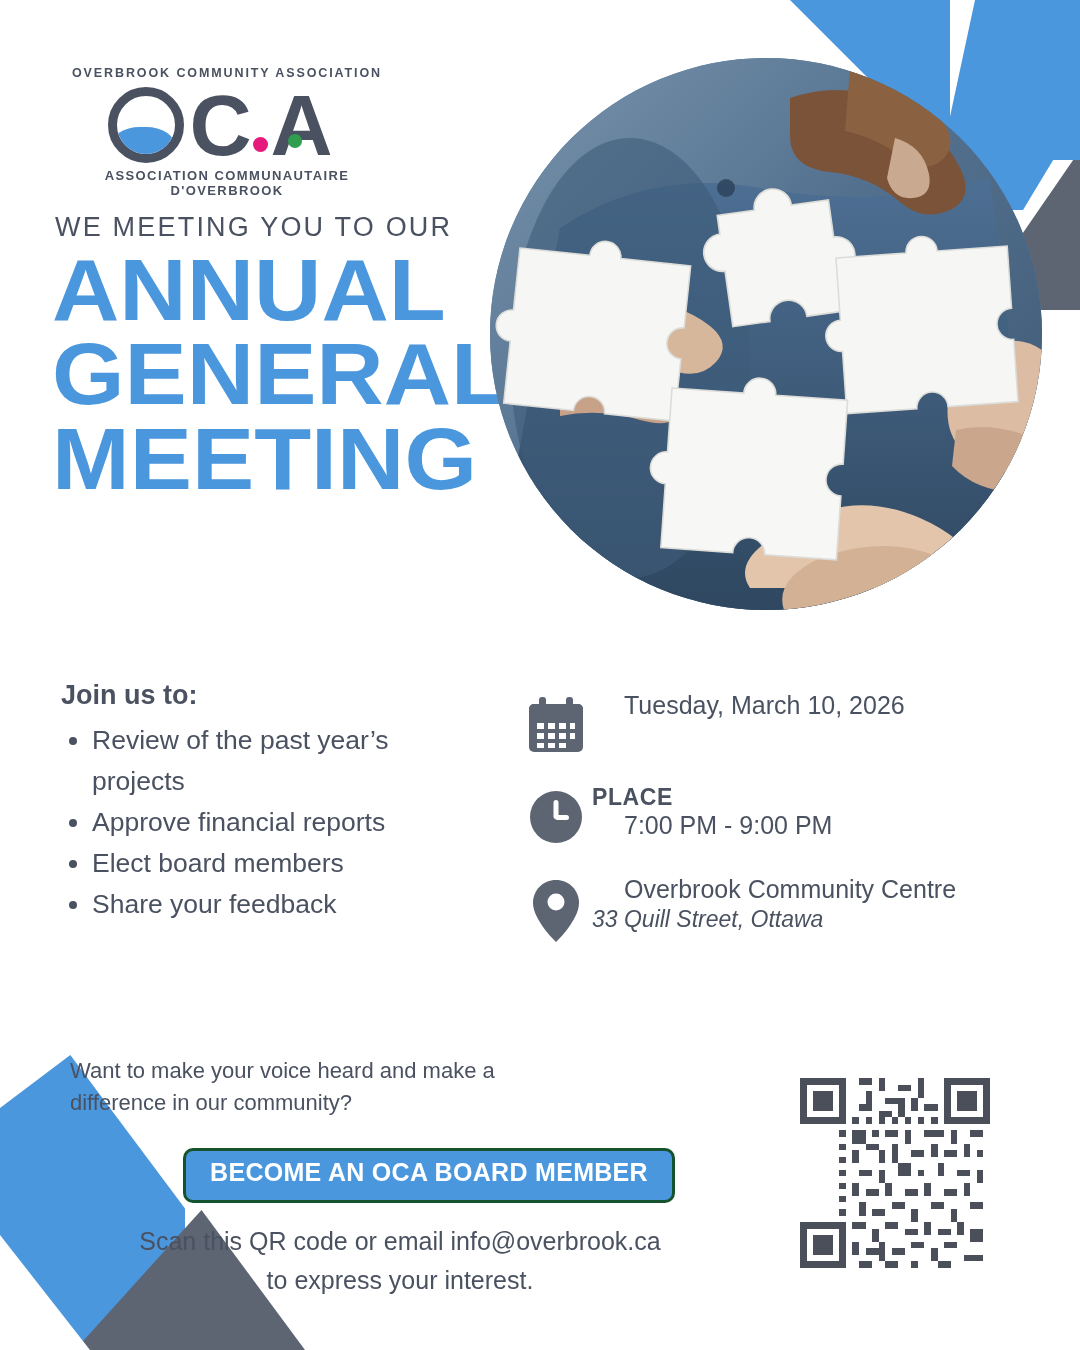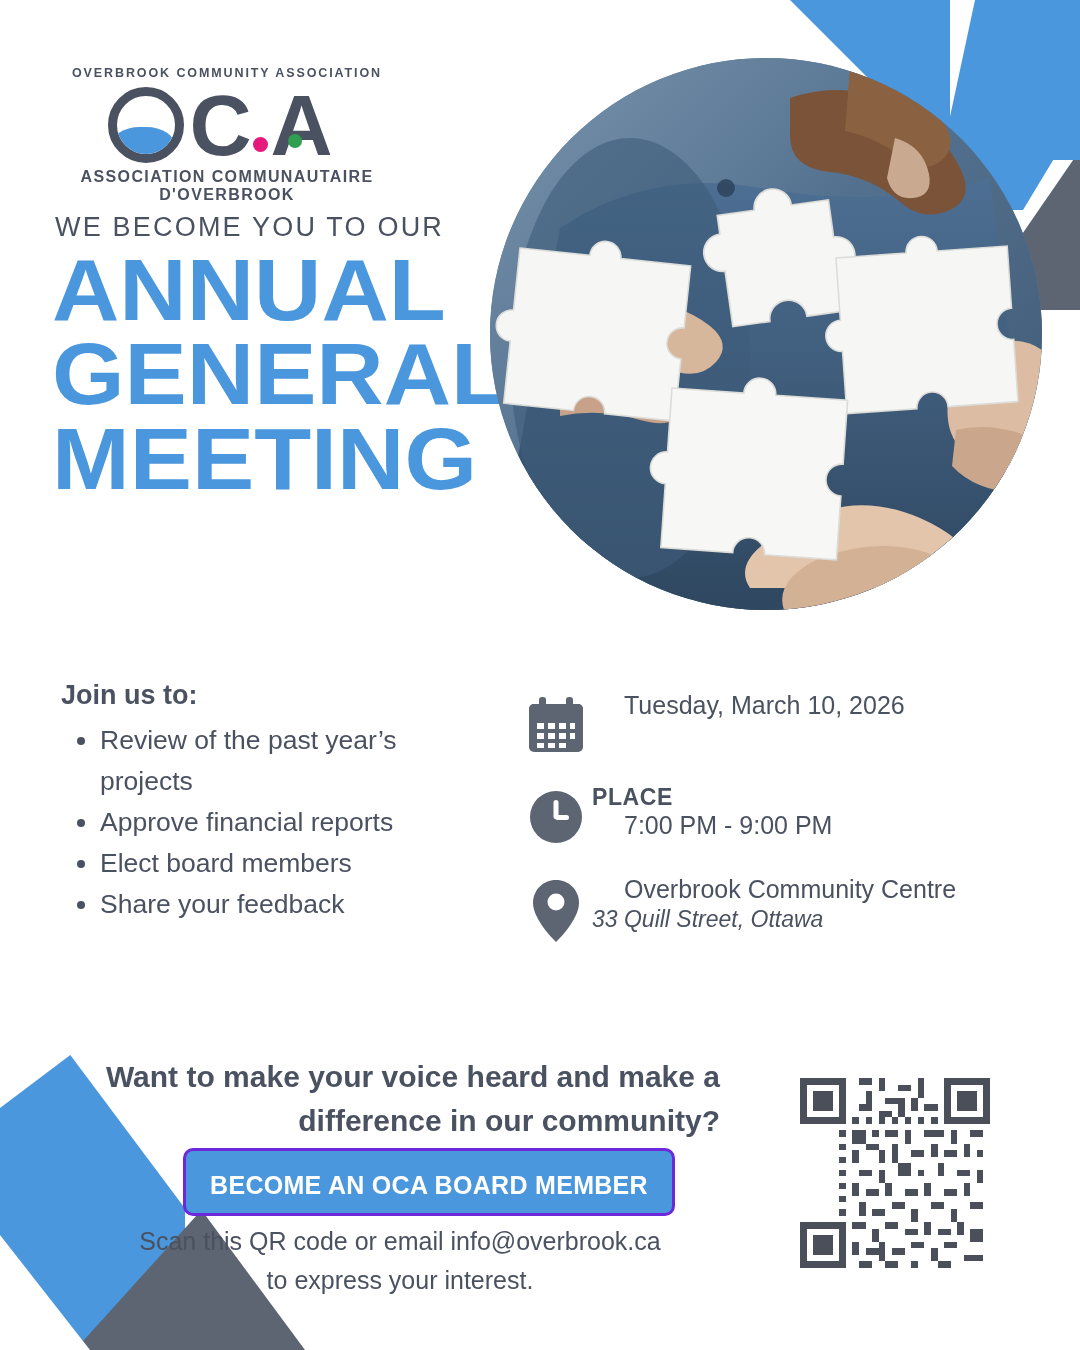--- a/index.html
+++ b/index.html
@@ -115,21 +115,21 @@
     margin: 0 3px 14px 2px;
   }
   .logo-dot-green {
     width: 14px; height: 14px; border-radius: 50%;
     background: #2f9e4f;
     position: relative;
     top: 16px;
     left: -44px;
   }
   .logo-bottom-text {
-    font-size: 16px;
+    font-size: 13px;
     letter-spacing: 1.4px;
     color: #4a5160;
     font-weight: 700;
     margin-top: 2px;
   }
 
   
   .invite-line {
     position: absolute;
     top: 212px; left: 55px;
@@ -173,21 +173,21 @@
     color: #4a5160;
   }
   .join-list {
     position: absolute;
     top: 720px; left: 72px;
     width: 400px;
     font-size: 26.5px;
     line-height: 1.55;
     color: #4a5160;
   }
-  .join-list li { margin-left: 28px; }
+  .join-list li { margin-left: 20px; }
 
   
   .details { position: absolute; top: 690px; left: 520px; width: 530px; }
   .detail-row { display: flex; align-items: flex-start; margin-bottom: 28px; }
   .detail-icon {
     width: 72px; flex: 0 0 72px;
     display: flex; align-items: center; justify-content: center;
     padding-top: 4px;
   }
   .detail-text .dt-label {
@@ -199,33 +199,33 @@
   }
   .detail-text .dt-sub {
     font-size: 23px; color: #4a5160; font-style: italic; line-height: 1.3;
   }
 
   
   .cta-question {
     position: absolute;
     top: 1055px; left: 70px;
     width: 650px;
-    text-align: right;
-    font-size: 30px;
-    font-weight: 700;
+    text-align: left;
+    font-size: 22px;
+    font-weight: 400;
     color: #4a5160;
     line-height: 1.45;
   }
   .cta-button {
     position: absolute;
     top: 1148px; left: 183px;
     width: 492px;
-    padding: 20px 0 13px;
+    padding: 7px 0 13px;
     background: #4a97de;
-    border: 3px solid #6d28d9;
+    border: 3px solid #14532d;
     border-radius: 10px;
     color: #ffffff;
     font-size: 25px;
     font-weight: 700;
     text-align: center;
     letter-spacing: 0.3px;
   }
   .cta-note {
     position: absolute;
     top: 1222px; left: 70px;
@@ -266,21 +266,21 @@
           <div class="wave"></div>
         </div>
       <div class="logo-letter">C</div>
       <div class="logo-dot-pink"></div>
       <div class="logo-letter">A</div>
       <div class="logo-dot-green"></div>
     </div>
     <div class="logo-bottom-text">ASSOCIATION COMMUNAUTAIRE D'OVERBROOK</div>
   </div>
 
-  <div class="invite-line">WE BECOME YOU TO OUR</div>
+  <div class="invite-line">WE MEETING YOU TO OUR</div>
   <div class="headline">
     <div>ANNUAL</div>
     <div>GENERAL</div>
     <div>MEETING</div>
   </div>
 
   <div class="photo">
     <svg viewBox="0 0 552 552" preserveAspectRatio="xMidYMid slice" aria-hidden="true">
       <defs>
         <linearGradient id="bg" x1="0" y1="0" x2="1" y2="1">

